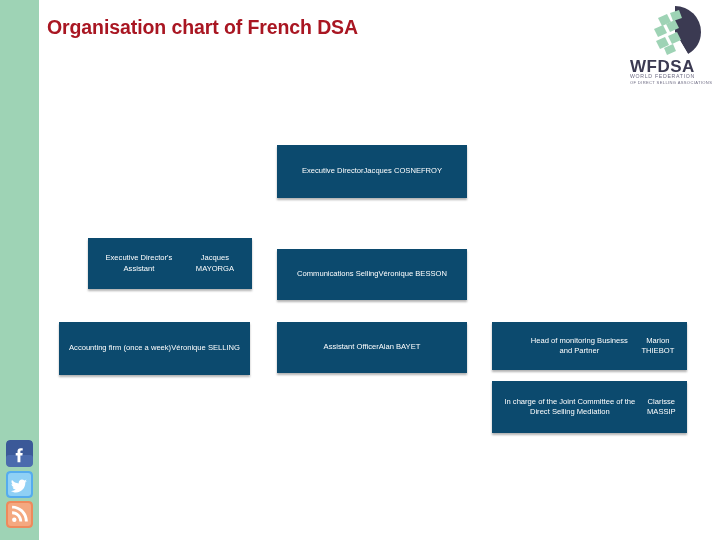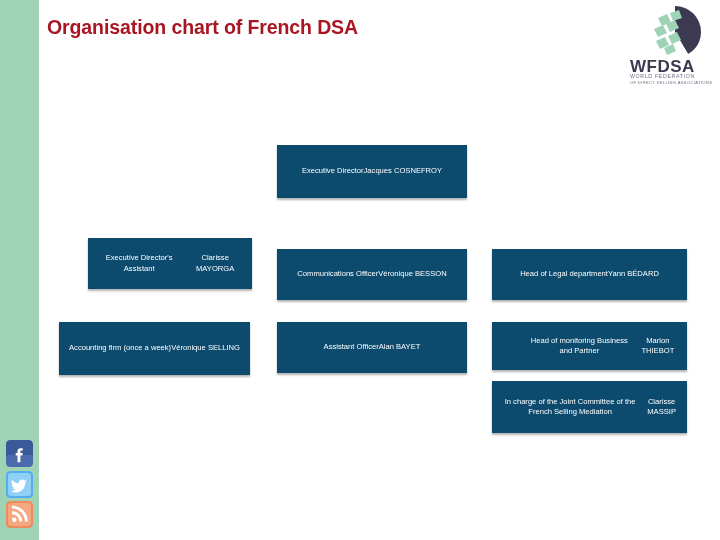--- a/index.html
+++ b/index.html
@@ -157,50 +157,46 @@
     <div class="logo-sub2">OF DIRECT SELLING ASSOCIATIONS</div>
   </div>
 
   <div class="org-box" style="left:277px; top:145px; width:190px; height:53px;">
     <span class="role">Executive Director</span>
     <span class="person">Jacques COSNEFROY</span>
   </div>
 
   <div class="org-box" style="left:59px; top:238px; width:164px; height:51px;margin-left:29px;">
     <span class="role">Executive Director's Assistant</span>
-    <span class="person">Clarisse MAYORGA</span>
+    <span class="person">Jacques MAYORGA</span>
   </div>
 
   <div class="org-box" style="left:277px; top:249px; width:190px; height:51px;">
-    <span class="role">Communications Officer</span>
+    <span class="role">Communications Selling</span>
     <span class="person">Véronique BESSON</span>
   </div>
 
-  <div class="org-box" style="left:492px; top:249px; width:195px; height:51px;">
-    <span class="role">Head of Legal department</span>
-    <span class="person">Yann BÉDARD</span>
-  </div>
 
   <div class="org-box" style="left:59px; top:322px; width:191px; height:53px;">
     <span class="role">Accounting firm (once a week)</span>
     <span class="person">Véronique SELLING</span>
   </div>
 
   <div class="org-box" style="left:277px; top:322px; width:190px; height:51px;">
     <span class="role">Assistant Officer</span>
     <span class="person">Alan BAYET</span>
   </div>
 
   <div class="org-box" style="left:492px; top:322px; width:195px; height:48px;padding-left:32px;">
     <span class="role">Head of monitoring Business and Partner</span>
     <span class="person">Marion THIEBOT</span>
   </div>
 
   <div class="org-box" style="left:492px; top:381px; width:195px; height:52px;">
-    <span class="role">In charge of the Joint Committee of the French Selling Mediation</span>
+    <span class="role">In charge of the Joint Committee of the Direct Selling Mediation</span>
     <span class="person">Clarisse MASSIP</span>
   </div>
 
   <a class="social fb">
     <svg width="27" height="27" viewBox="0 0 27 27">
       <rect x="0" y="0" width="27" height="27" rx="4" fill="#3B5998"></rect>
       <rect x="0" y="15" width="27" height="12" rx="3" fill="#5A7AC0" opacity="0.55"></rect>
       <path d="M16.6 8.2h-2.0c-1.9 0-3.1 1.2-3.1 3.0v1.7H9.7v2.7h1.8v6.6h2.9v-6.6h2.0l0.3-2.7h-2.3v-1.4c0-0.6 0.2-0.9 0.9-0.9h1.4V8.2z" fill="#ffffff"></path>
     </svg>
   </a>

